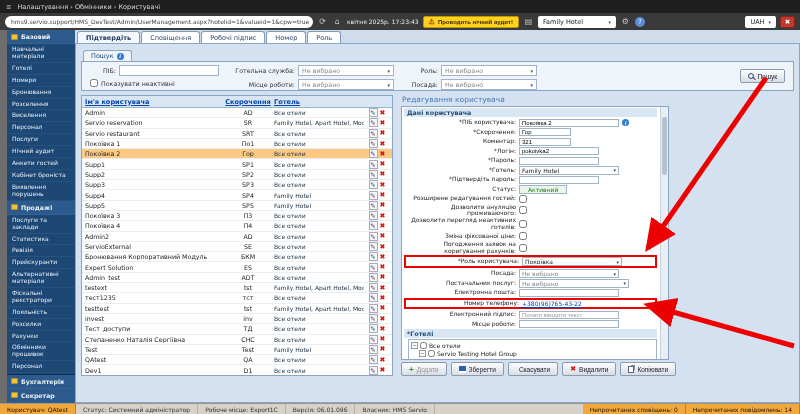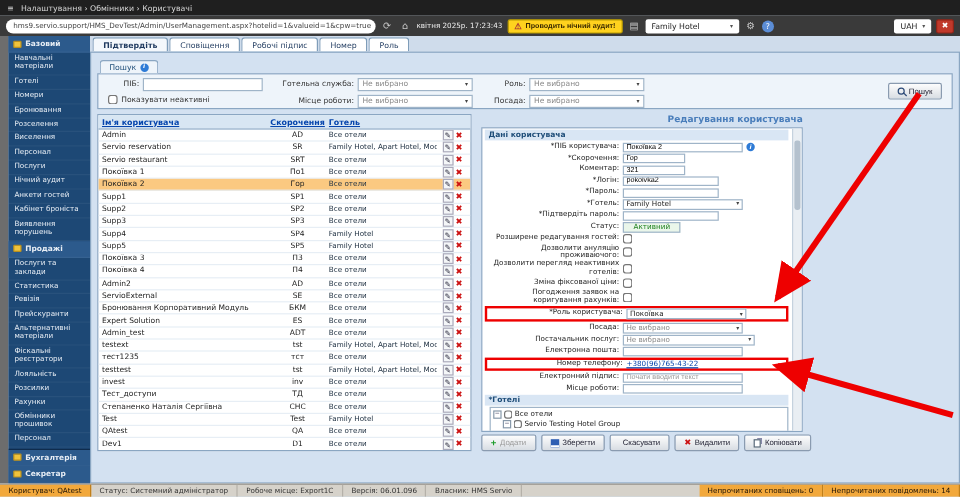--- a/index.html
+++ b/index.html
@@ -67,21 +67,21 @@
   .c-act { width:26px; display:flex; gap:2px; justify-content:center; align-items:center; }
   .t-body { flex:1; overflow:hidden; }
   .t-row { display:flex; align-items:center; height:10.3px; border-bottom:1px solid #e7eef5; font-size:6.3px; cursor:pointer; }
   .t-row.selected { background:#fbc981; }
   .td.c-hotel { font-size:6px; color:#234; }
   .act-edit { font-size:6.5px; color:#445; border:1px solid #aab; background:#f4f6f8; width:9px; height:9px; line-height:8px; text-align:center; cursor:pointer; }
   .act-del { color:#cc1111; font-size:7px; font-weight:bold; cursor:pointer; }
 
   
   .edit-col { width:268px; display:flex; flex-direction:column; flex:none; }
-  .edit-title { color:#4a7ebb; font-weight:bold; font-size:7.5px; padding:0 0 2px 1px;text-align:right; }
+  .edit-title { color:#4a7ebb; font-weight:normal; font-size:7.5px; padding:0 0 2px 1px; }
   .edit-panel { background:#fff; border:1px solid #8aa6c2; flex:1; overflow:hidden; padding:1px 11px 1px 2px; position:relative; }
   .sec-band { background:#d9e6f4; color:#1f4e79; font-size:6.3px; font-weight:bold; padding:1px 3px; margin-bottom:1px; }
   .f-row { display:flex; align-items:center; gap:3px; margin:0.5px 0; min-height:9px; }
   .f-lab { width:112px; text-align:right; font-size:6px; color:#222; line-height:1.12; flex:none; }
   .f-in { height:8px; border:1px solid #9fb4c8; font-size:6px; padding:0 2px; }
   .f-in::placeholder { color:#999; }
   .f-sel { height:9px; border:1px solid #9fb4c8; background:#fff; display:flex; align-items:center; justify-content:space-between; font-size:6px; padding:0 2px; cursor:pointer; }
   .wIn { width:100px; } .wSm { width:52px; } .wMd { width:80px; } .wLg { width:110px; }
   .status-badge { border:1px solid #9fb4c8; background:#eaf6ea; color:#1a7f1a; font-size:6px; padding:0 8px; height:9px; display:inline-flex; align-items:center; }
   .red-box { border:2px solid #ee0000; padding:0 1px; margin:1px 0; }

